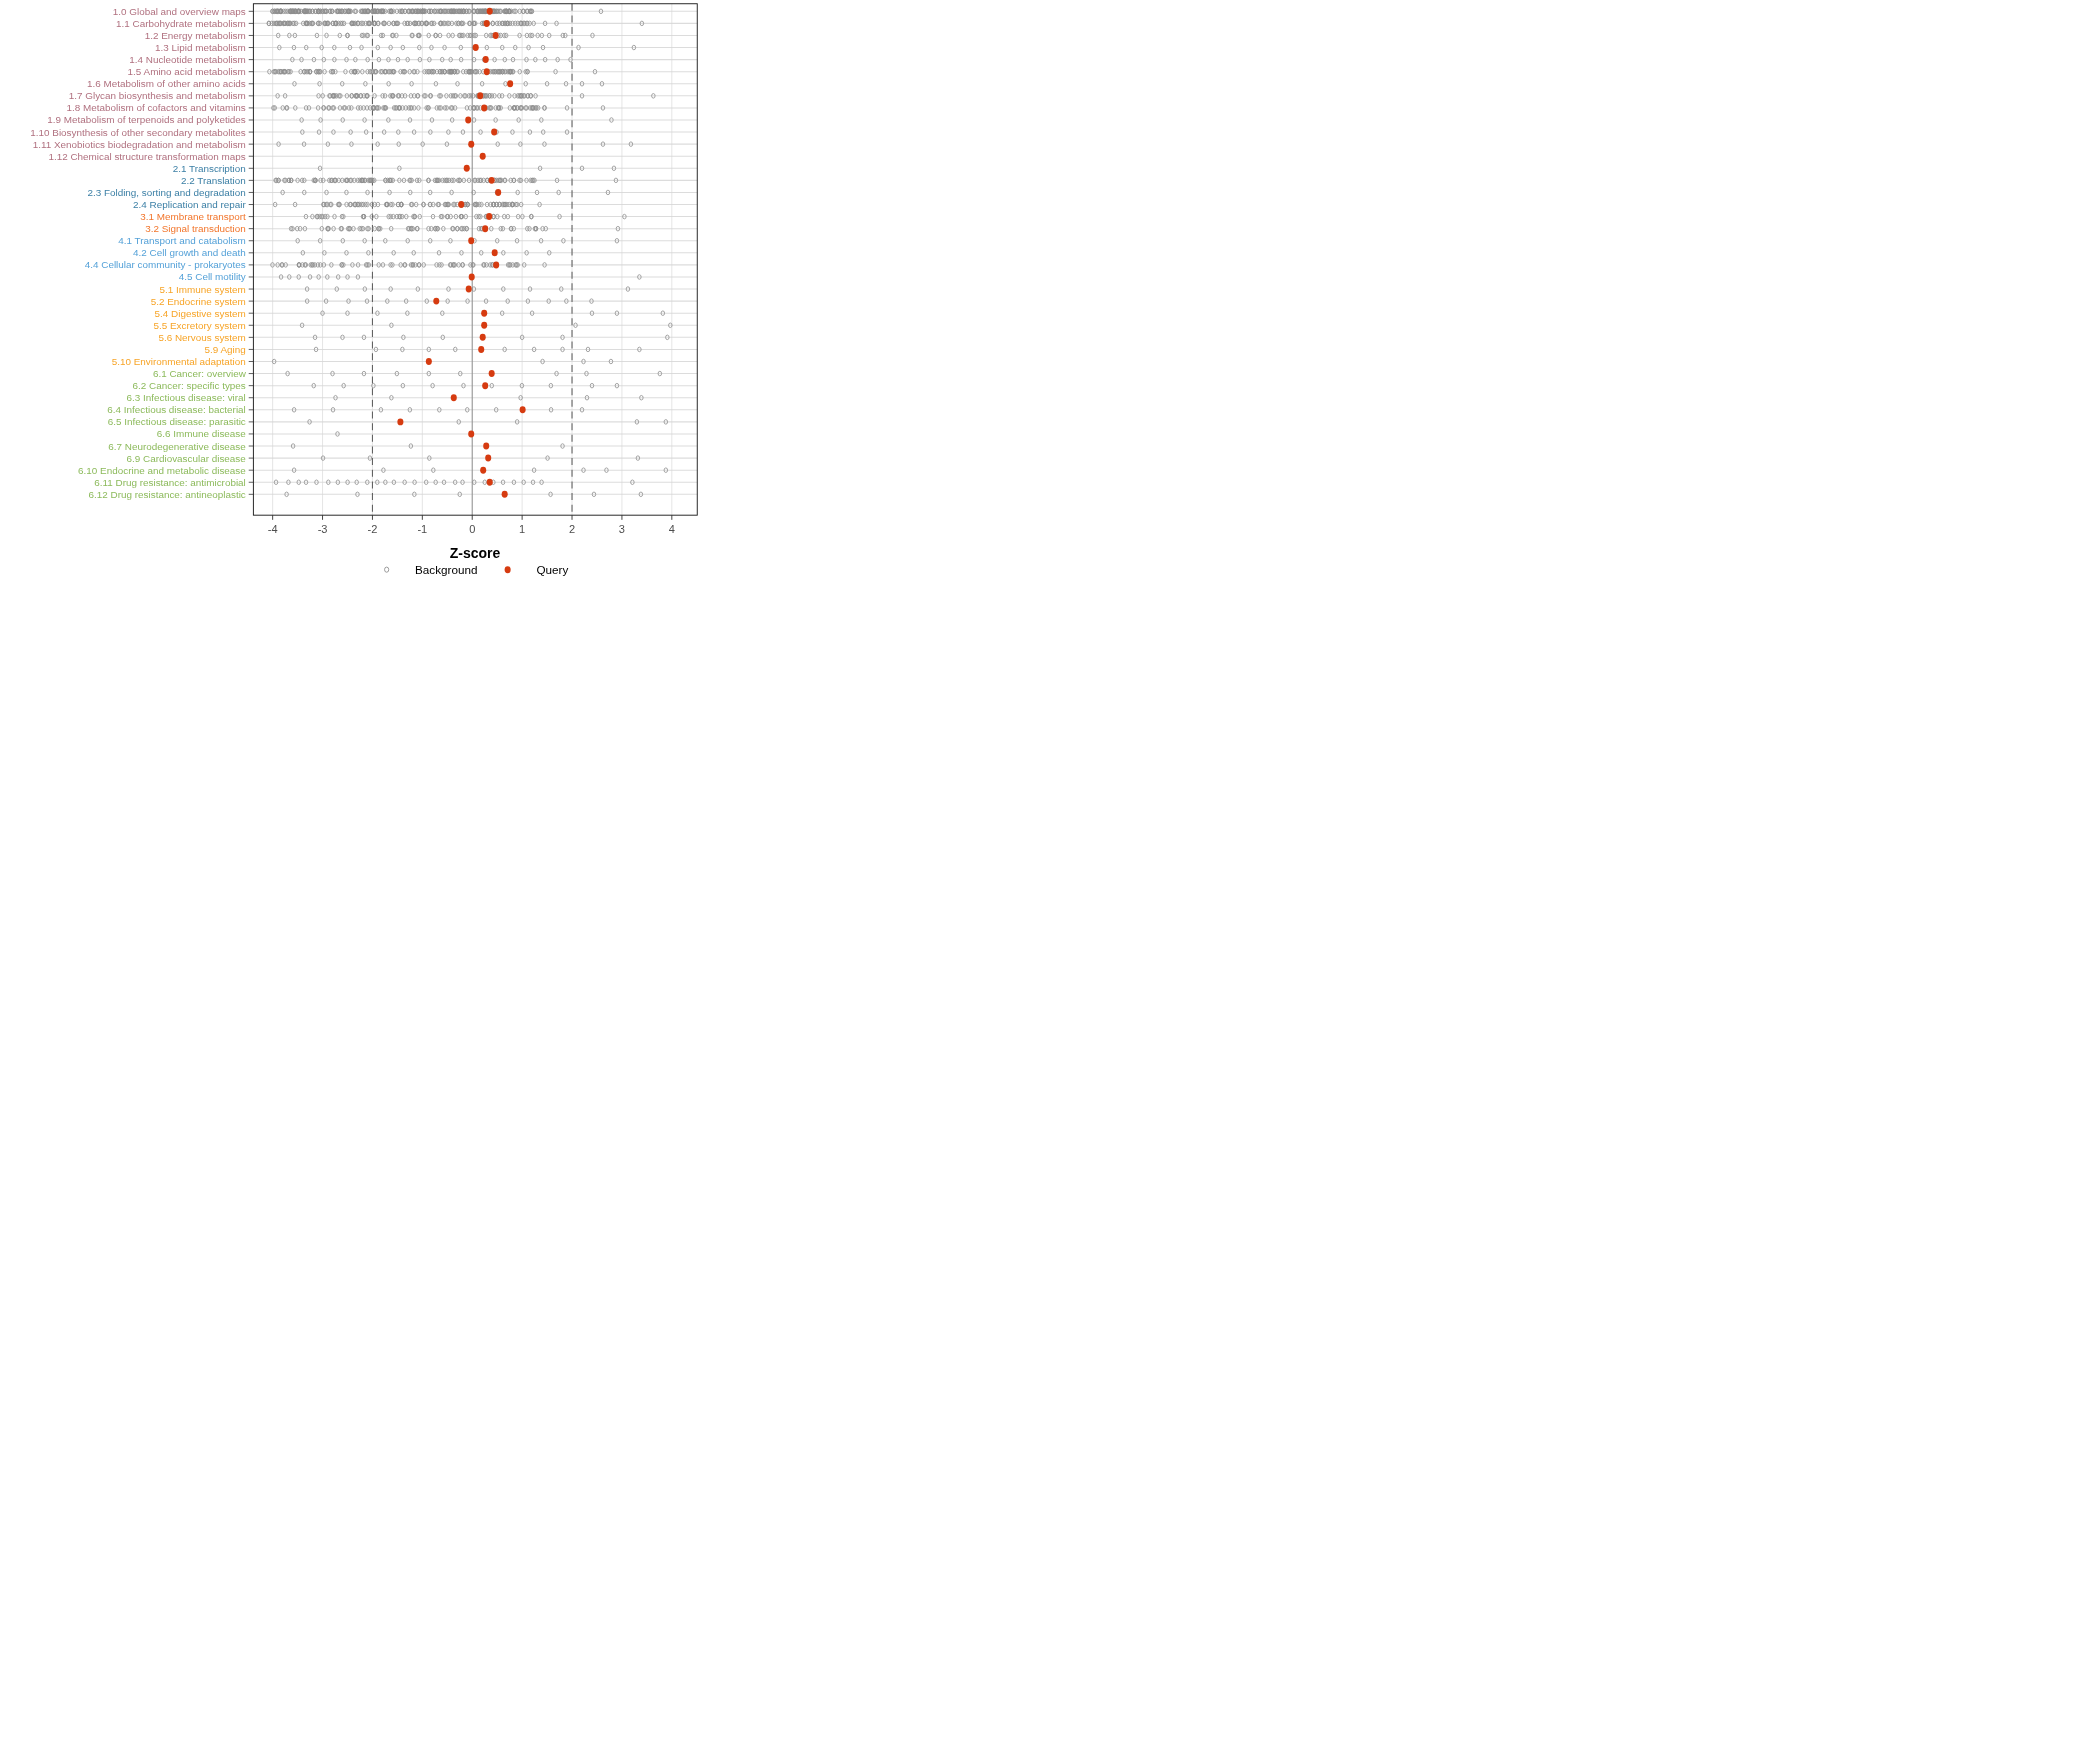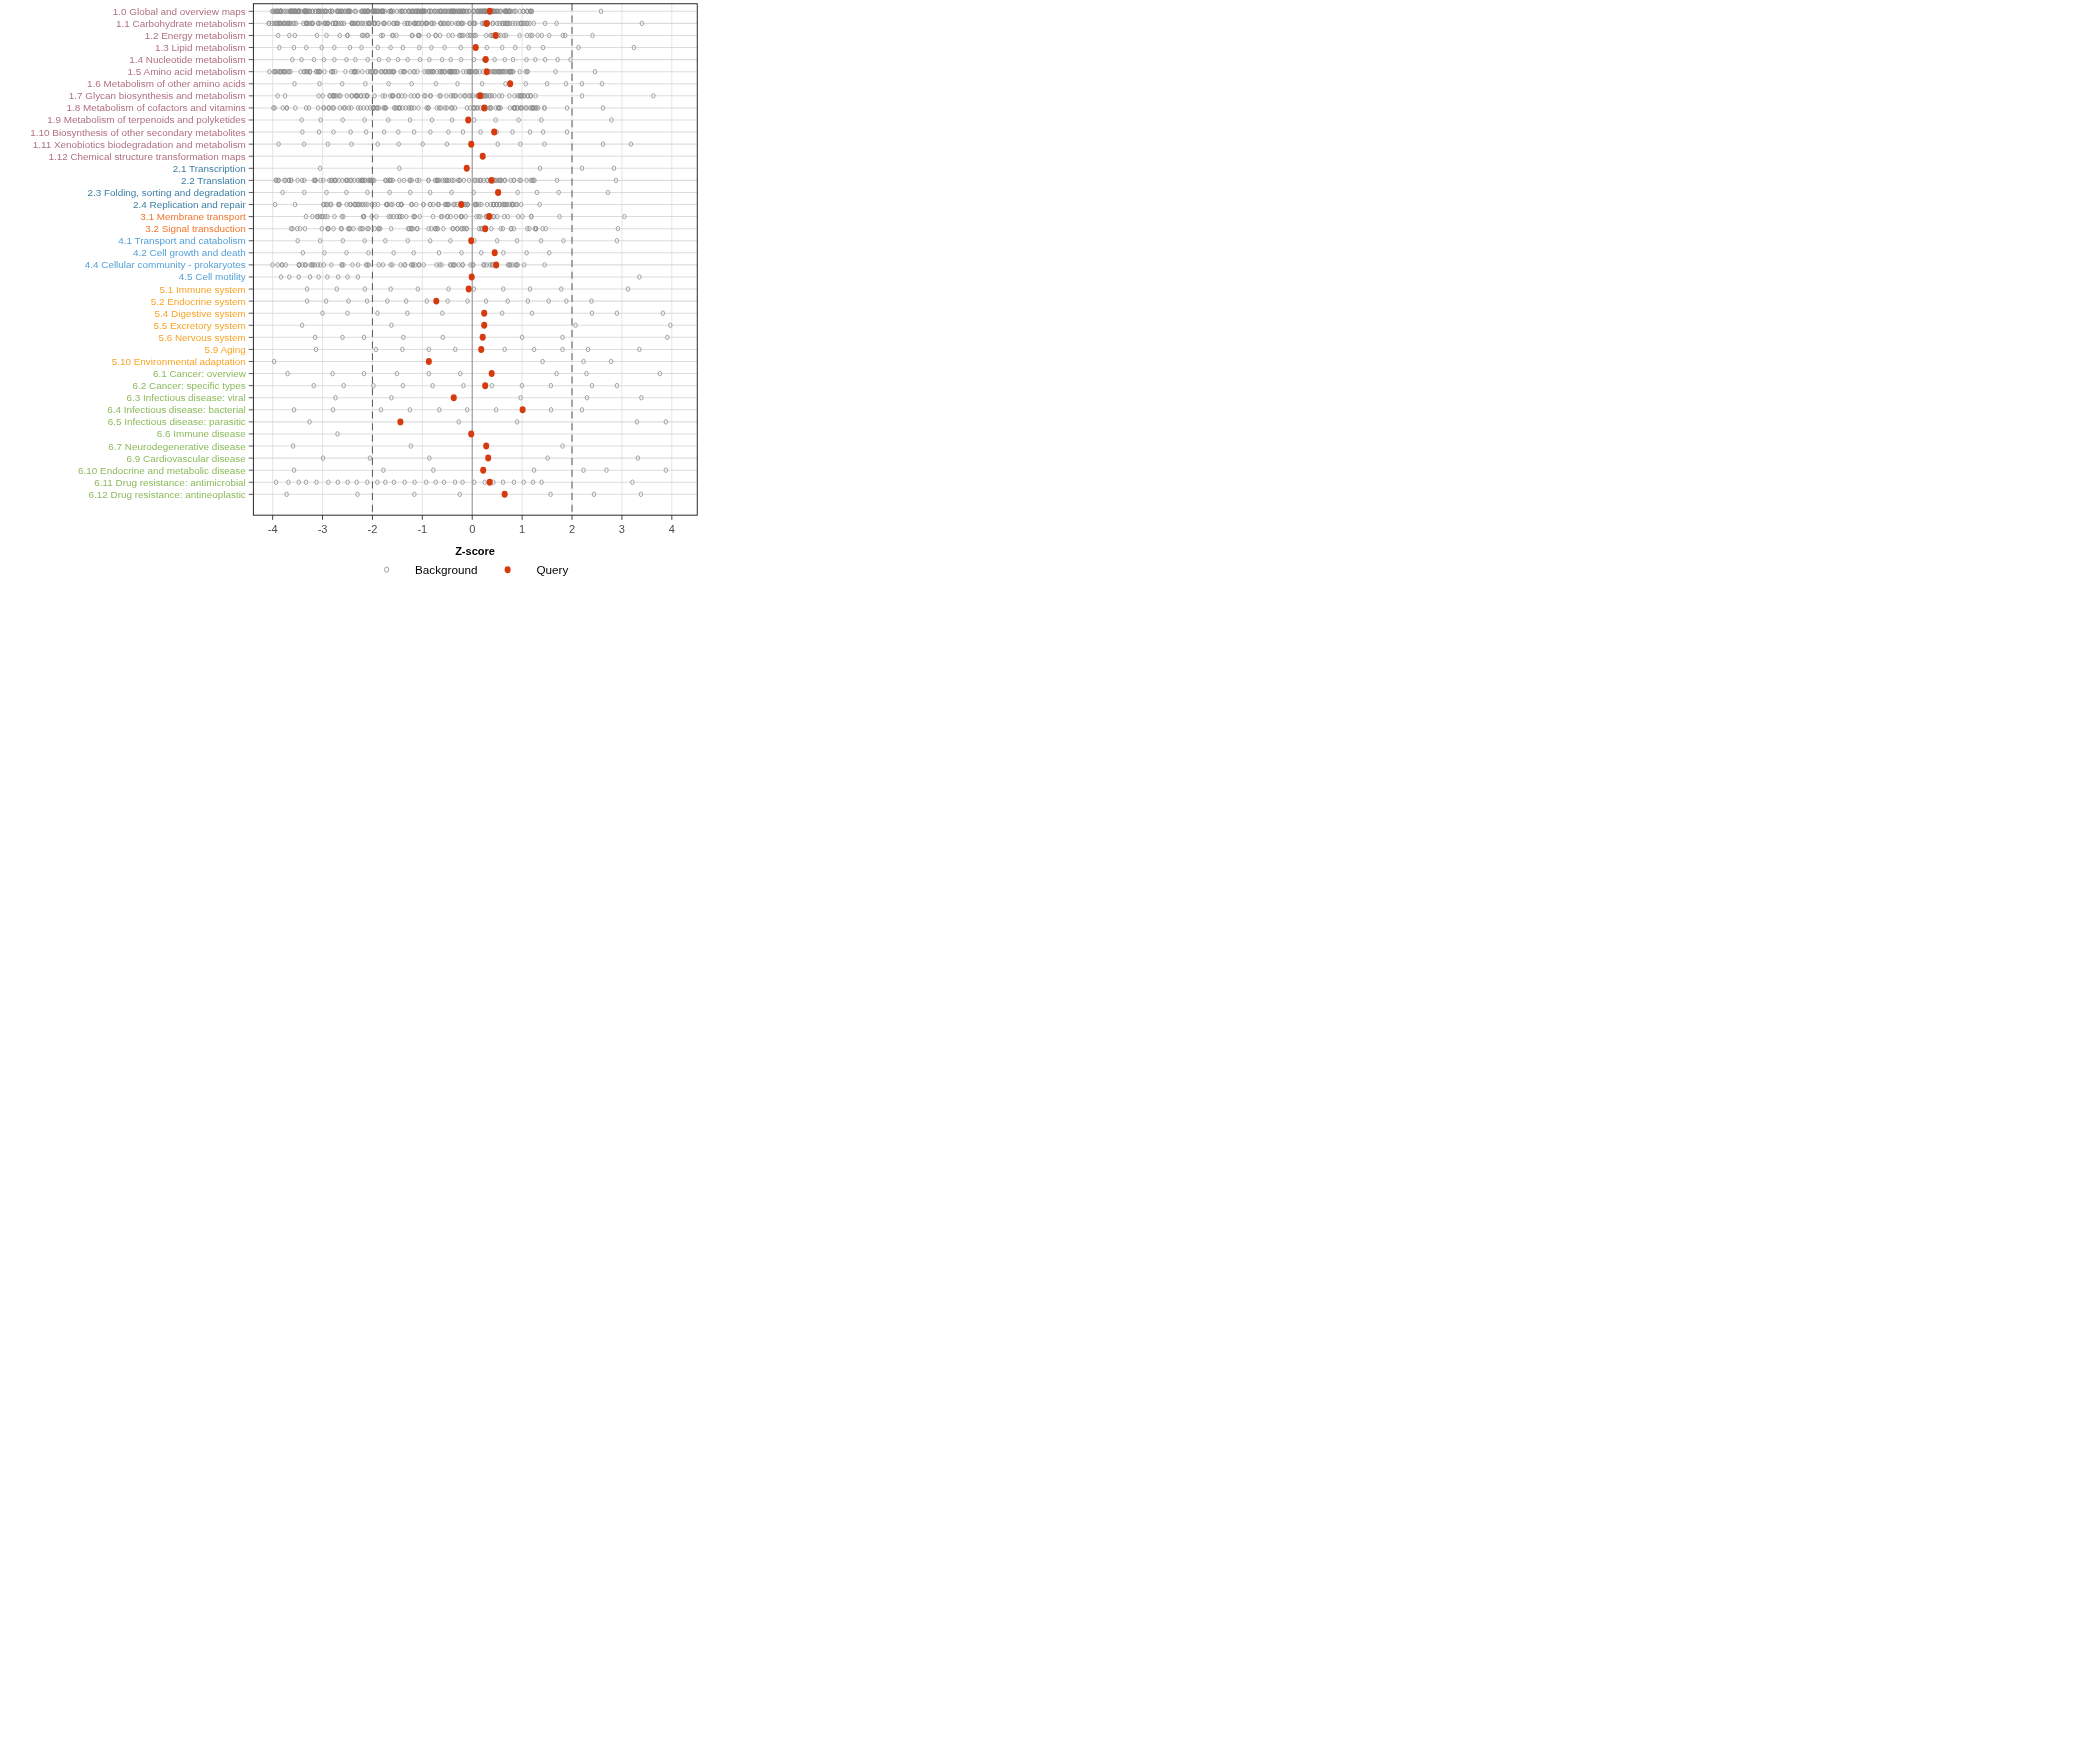--- a/index.html
+++ b/index.html
@@ -1,19 +1,19 @@
 <!DOCTYPE html>
 <html style="font-size:9.3px"><head>
 <meta charset="utf-8">
 <style>
   html,body{margin:0;padding:0;background:#ffffff;}
   body{width:699px;height:583px;position:relative;font-family:"Liberation Sans",sans-serif;}
   #chart-wrap{position:absolute;left:0;top:0;width:699px;height:583px;}
   #xaxis-title{position:absolute;left:253px;width:444px;top:545px;text-align:center;
-    font-size:11px;font-weight:bold;color:#000;}
+    font-size:14px;font-weight:bold;color:#000;}
   #legend{position:absolute;left:253px;width:444px;top:563px;display:flex;
     justify-content:center;align-items:center;gap:8.2px;font-size:11.7px;color:#000;}
   .legend-item{display:flex;align-items:center;gap:24px;}
   .legend-item + .legend-item{margin-left:17.5px;}
   .legend-swatch{display:inline-block;}
 </style>
 </head>
 <body>
 
 <div id="chart-wrap">

